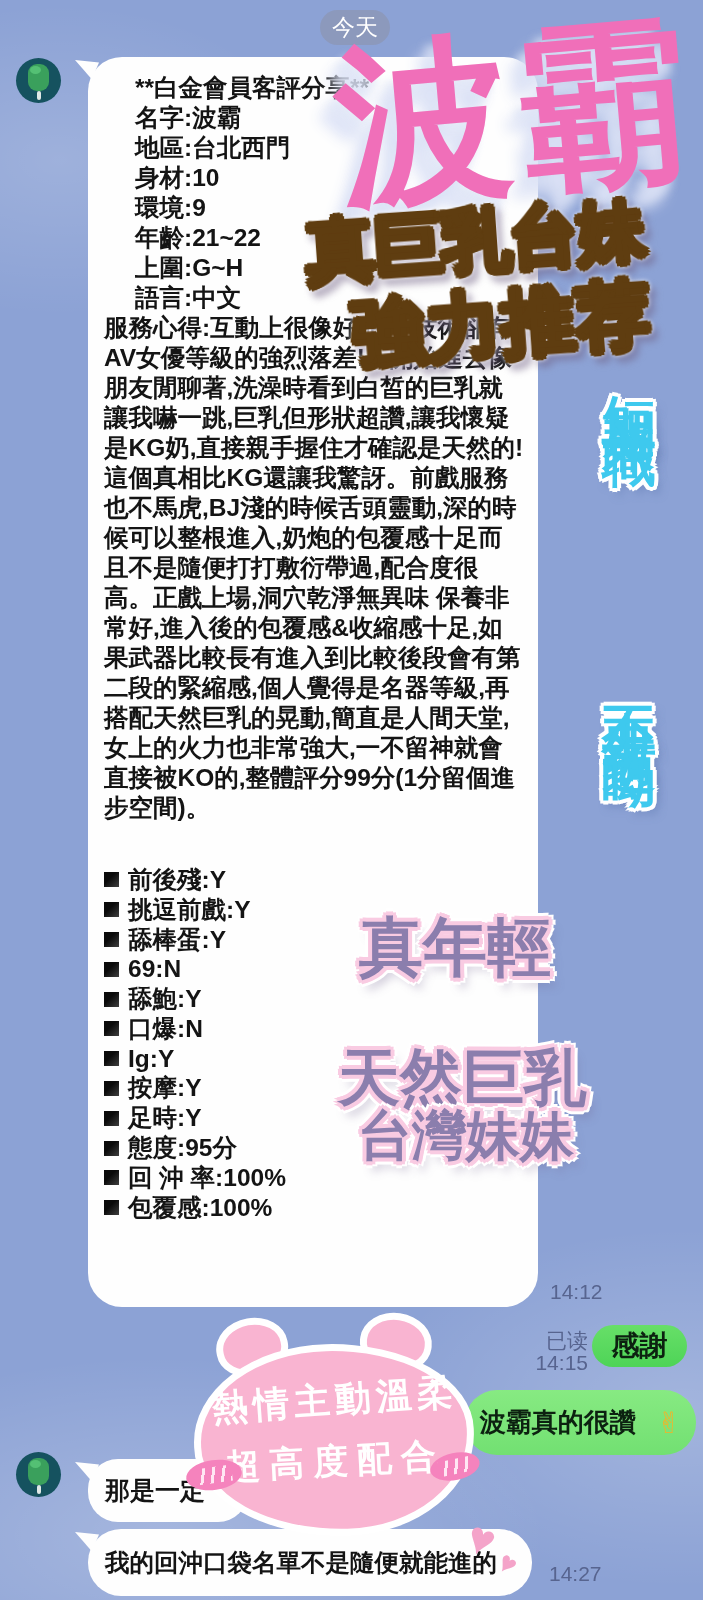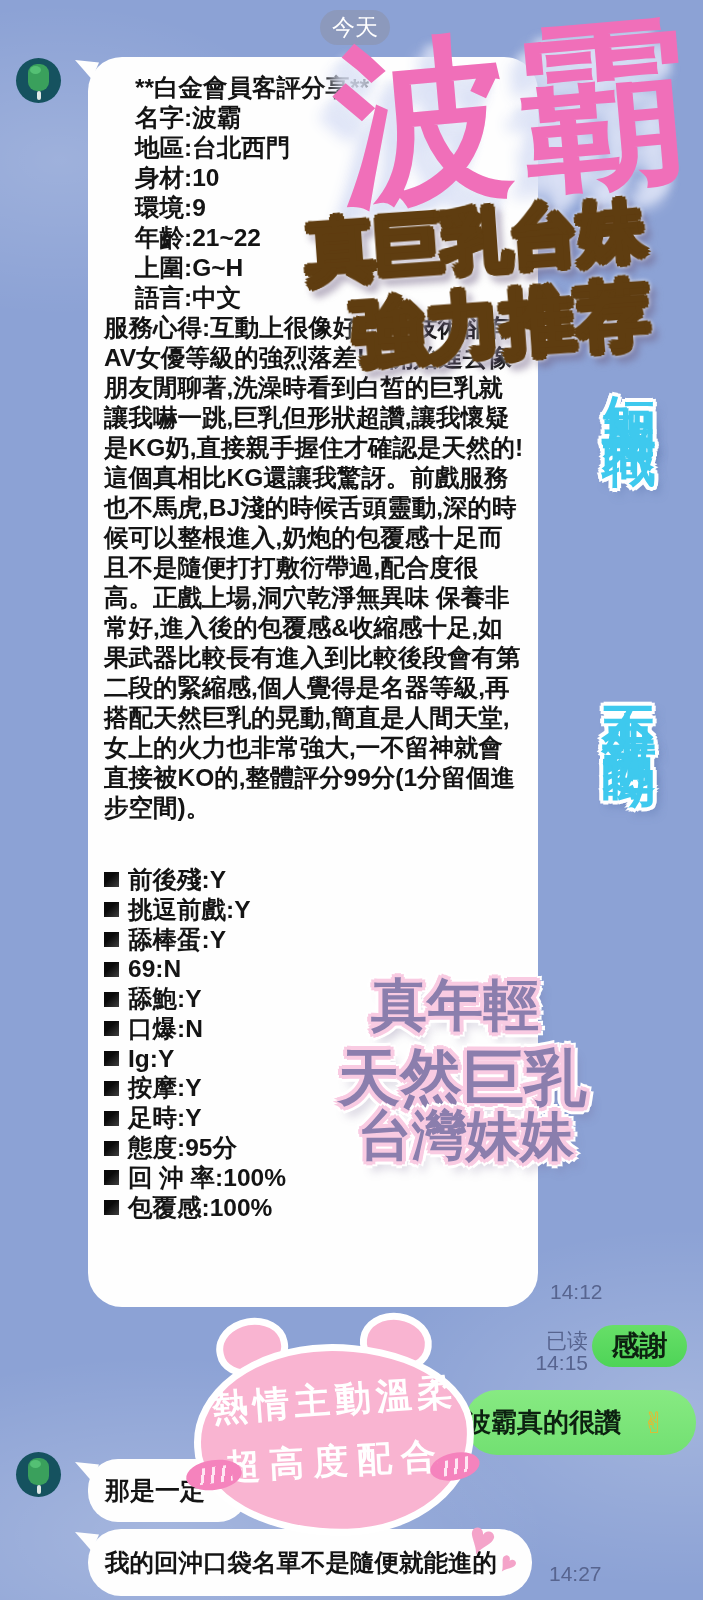--- a/index.html
+++ b/index.html
@@ -40,21 +40,21 @@
   .ts1412{left:550px;top:1280px;}
   .ts1427{left:549px;top:1562px;}
   .read-status{position:absolute;left:488px;width:100px;top:1330px;text-align:right;
     font-size:21px;color:#57648f;line-height:22px;z-index:2;}
   
   .green1{left:592px;top:1325px;width:95px;height:42px;border-radius:28px;
     background:linear-gradient(180deg,#67df68,#4ed457);
     display:flex;align-items:center;justify-content:center;font-size:28px;font-weight:700;color:#0c2110;text-align:center;}
   .green2{left:465px;top:1390px;width:231px;height:65px;border-radius:32px;
     background:linear-gradient(180deg,#87ea82,#72e072);
-    display:flex;align-items:center;justify-content:flex-start;gap:21px;font-size:26px;font-weight:700;color:#0c2110;}
+    display:flex;align-items:center;justify-content:center;gap:21px;font-size:26px;font-weight:700;color:#0c2110;}
   .v-emoji{color:#f0b42a;font-size:29px;font-weight:400;}
   
   .reply1{left:88px;top:1459px;width:160px;height:63px;border-radius:30px;
     display:flex;align-items:center;padding-left:17px;box-sizing:border-box;font-size:25px;font-weight:700;}
   .reply2{left:88px;top:1529px;width:444px;height:67px;border-radius:33px;
     display:flex;align-items:center;padding-left:17px;box-sizing:border-box;font-size:24.5px;font-weight:700;text-align:center;}
   
   .ov{position:absolute;font-weight:900;white-space:nowrap;z-index:6;}
   .pink-title{left:336px;top:22px;font-size:175px;line-height:1.05;letter-spacing:4px;color:#f06fb9;
     transform:rotate(-5deg);
@@ -77,21 +77,21 @@
       -4px 0 0 #fff,4px 0 0 #fff,0 -4px 0 #fff,0 4px 0 #fff,
       5px 7px 9px rgba(100,125,180,.6);}
   .c1{top:352px;}.c2{top:664px;}
   .purple{color:#8b7ead;text-align:center;
     text-shadow:
       -3px -3px 0 #f9cbe2,3px -3px 0 #f9cbe2,-3px 3px 0 #f9cbe2,3px 3px 0 #f9cbe2,
       -4px 0 0 #f9cbe2,4px 0 0 #f9cbe2,0 -4px 0 #f9cbe2,0 4px 0 #f9cbe2,
       -7px 0 0 #fff,7px 0 0 #fff,0 -7px 0 #fff,0 7px 0 #fff,
       -5px -5px 0 #fff,5px -5px 0 #fff,-5px 5px 0 #fff,5px 5px 0 #fff,
       6px 10px 10px rgba(110,95,140,.35);}
-  .p1{left:322px;top:968px;width:266px;font-size:56px;}
+  .p1{left:322px;top:904px;width:266px;font-size:64px;}
   .p2{left:292px;top:1036px;width:340px;font-size:62px;}
   .p3{left:288px;top:1100px;width:356px;font-size:54px;}
   
   .sticker{position:absolute;left:192px;top:1318px;width:286px;height:226px;z-index:8;}
   .ear{position:absolute;width:72px;height:58px;background:#f9b4d1;border:7px solid #fff;
     border-radius:50% 50% 46% 46%;box-sizing:border-box;}
   .ear-l{left:24px;top:0;transform:rotate(-10deg);}
   .ear-r{left:168px;top:-5px;transform:rotate(8deg);}
   .sticker-body{position:absolute;left:2px;top:26px;width:280px;height:192px;background:#f9b4d1;
     border:7px solid #fff;box-sizing:border-box;transform:rotate(-1.5deg);

